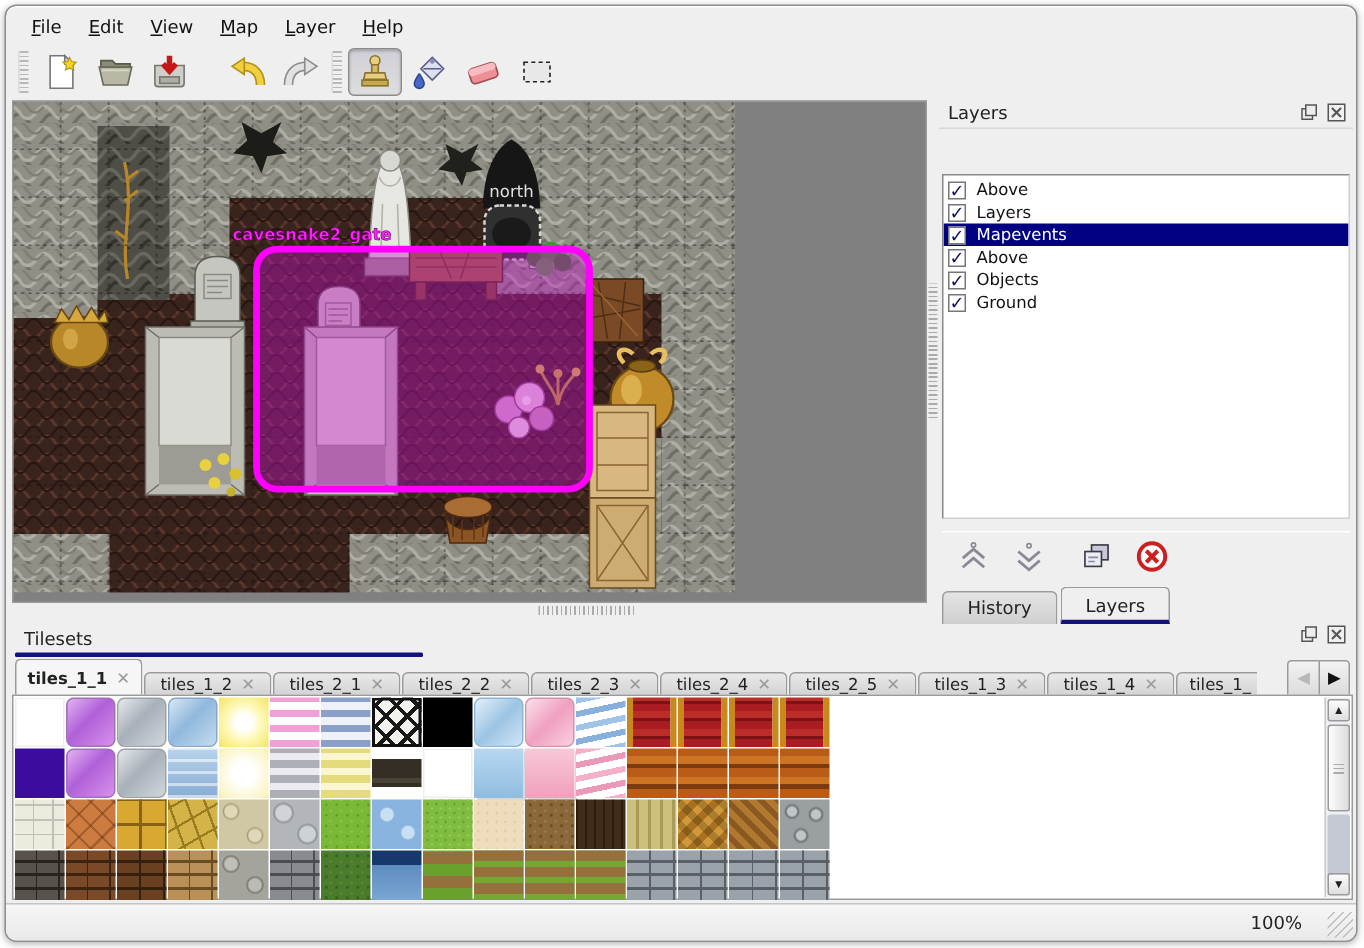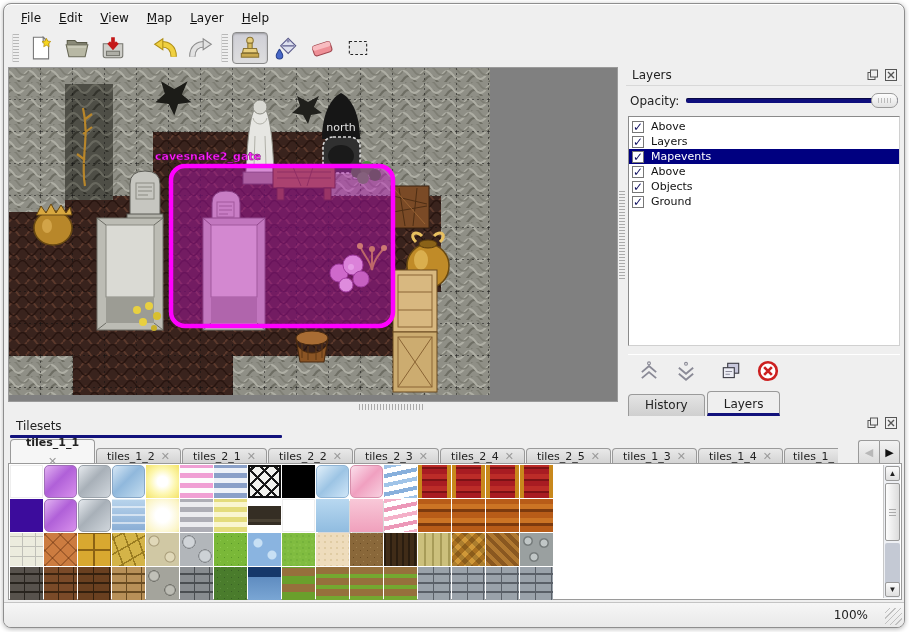--- a/index.html
+++ b/index.html
@@ -60,21 +60,21 @@
 
   
   .tilesets { position:absolute; left:4px; top:412px; width:894px; height:184px; }
   .ts-header { position:absolute; left:0; top:0; right:0; height:21px; }
   .ts-title { position:absolute; left:8px; top:3px; font-size:12px; color:#222; }
   .ts-underline { position:absolute; left:2px; top:19px; width:272px; height:3px; background:#12127c; border-radius:1px; }
   .ts-tabbar { position:absolute; left:2px; top:22px; right:44px; height:26px; display:flex; align-items:flex-end; overflow:hidden; }
   .ts-tab { flex:0 0 auto; width:85px; height:16px; display:flex; align-items:center; justify-content:center; gap:6px;
             font-size:11px; color:#222; border:1px solid #9a9a9a; border-bottom:none; border-radius:4px 4px 0 0;
             background:linear-gradient(#e9e9e9,#d2d2d2); margin-right:1px; }
-  .ts-tab.active { background:#f6f6f6; height:25px; font-weight:bold;flex-direction:column; }
+  .ts-tab.active { background:#f6f6f6; height:25px; font-weight:bold; }
   .ts-tab.truncated { width:54px; overflow:hidden; justify-content:flex-start; padding-left:8px; border-right:none; border-radius:4px 0 0 0; }
   .ts-close { color:#9a9a9a; font-size:11px; font-weight:bold; }
   .ts-scroll { position:absolute; right:0; top:24px; height:24px; width:44px; display:flex; }
   .ts-scroll-btn { width:21px; height:24px; border:1px solid #9a9a9a; background:linear-gradient(#f2f2f2,#dcdcdc);
                    font-size:11px; text-align:center; line-height:22px; padding:0; }
   .ts-scroll-btn.prev { color:#b8b8b8; border-right:none; border-radius:3px 0 0 0; }
   .ts-scroll-btn.next { color:#111; border-radius:0 3px 0 0; }
   .ts-content { position:absolute; left:0; top:47px; right:0; bottom:0; background:#fff; border:1px solid #9a9a9a; }
   .tile-grid { position:absolute; left:1px; top:1px; display:grid; grid-template-columns:repeat(16,33px); grid-auto-rows:33px; gap:1px; }
   .tile { width:33px; height:33px; }
@@ -454,27 +454,20 @@
 
   <div class="dock">
     <div class="dock-header">
       <span class="dock-title">Layers</span>
       <button class="mini-btn" style="right:22px"><svg width="14" height="14">
             <use href="#float-icon"></use>
           </svg></button>
       <button class="mini-btn" style="right:4px"><svg width="14" height="14">
             <use href="#close-icon"></use>
           </svg></button>
-    </div>
-    <div class="dock-opacity">
-      <span class="opacity-label">Opacity:</span>
-      <div class="slider">
-        <div class="slider-track"></div>
-        <div class="slider-handle"></div>
-      </div>
     </div>
     <div class="layer-list">
         <div class="layer-row">
           <span class="checkbox">✓</span>
           <span class="layer-label">Above</span>
         </div>
         <div class="layer-row">
           <span class="checkbox">✓</span>
           <span class="layer-label">Layers</span>
         </div>

